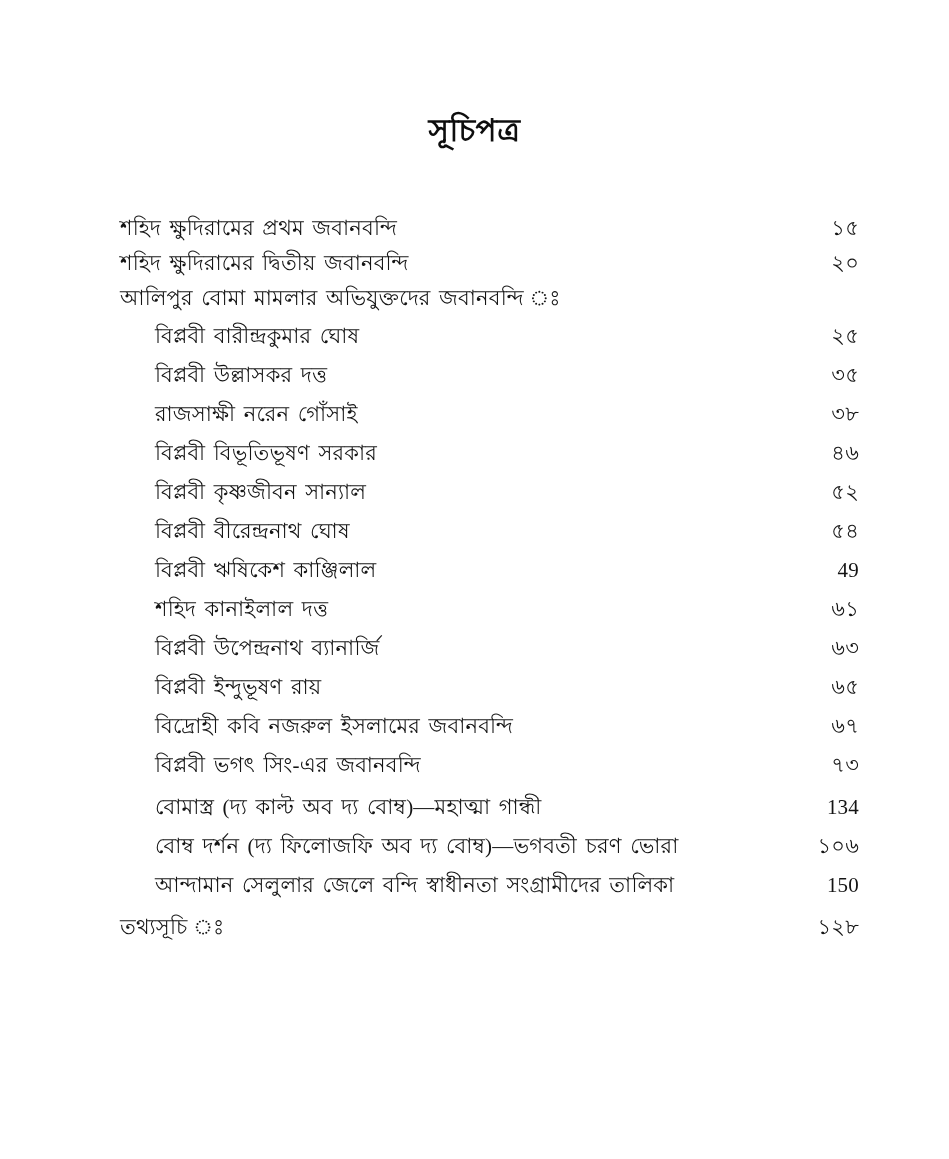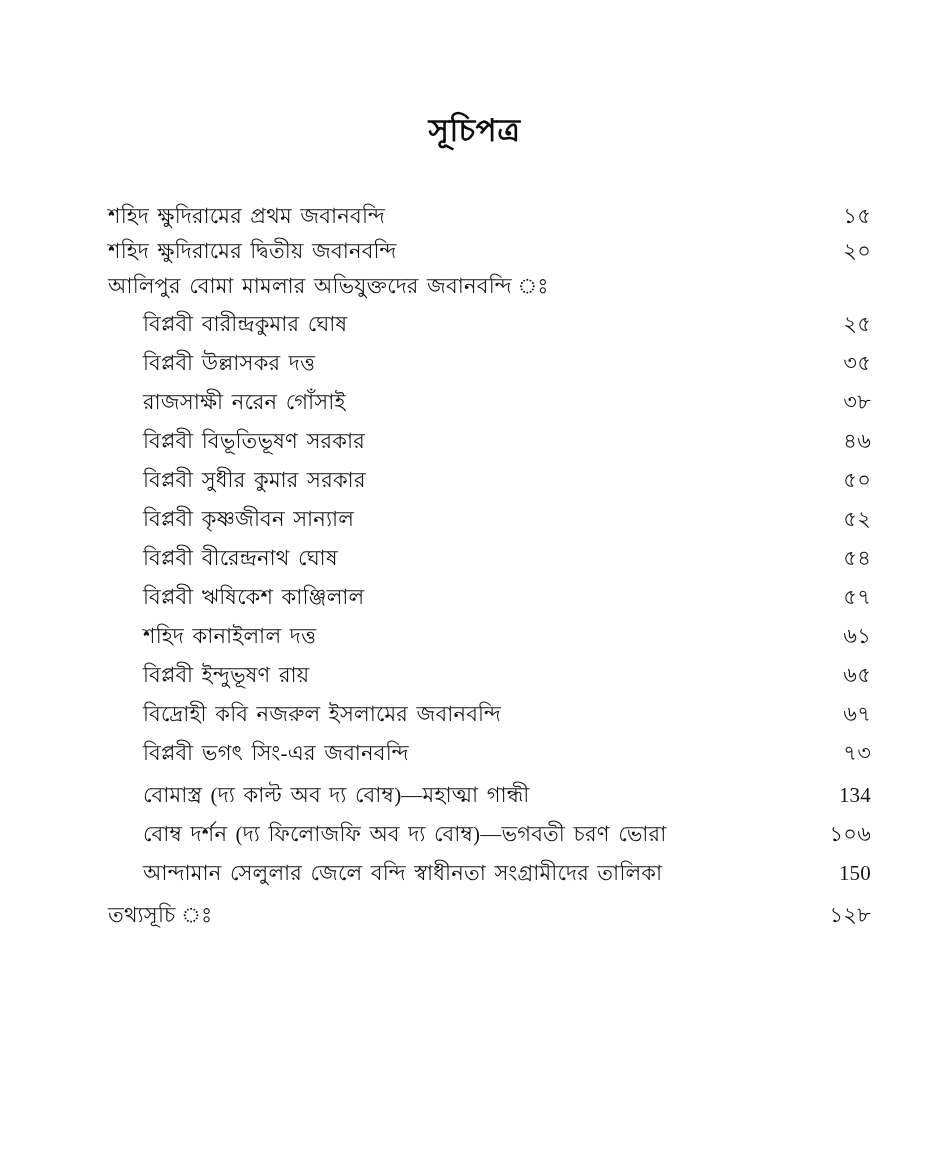--- a/index.html
+++ b/index.html
@@ -30,21 +30,21 @@
     font-size: 31px;
     font-weight: 700;
     letter-spacing: 0.5px;
     margin: 0;
     padding-top: 112px;
     line-height: 1.2;
     color: #0d0d0d;
   }
 
   .toc {
-    margin: 0;
+    margin: 12px;
     padding: 0;
     list-style: none;
     position: absolute;
     top: 206px;
     left: 0;
     right: 0;
   }
 
   .toc-row {
     display: flex;
@@ -132,43 +132,43 @@
         <span class="toc-label">রাজসাক্ষী নরেন গোঁসাই</span>
         <span class="toc-dots"></span>
         <span class="toc-page">৩৮</span>
       </li>
       <li class="toc-row level-1">
         <span class="toc-label">বিপ্লবী বিভূতিভূষণ সরকার</span>
         <span class="toc-dots"></span>
         <span class="toc-page">৪৬</span>
       </li>
       <li class="toc-row level-1">
-        <span class="toc-label">বিপ্লবী সুধীর কুমার সরকার</span>
-        <span class="toc-dots"></span>
-        <span class="toc-page">৫০</span>
-      </li>
-      <li class="toc-row level-1">
         <span class="toc-label">বিপ্লবী কৃষ্ণজীবন সান্যাল</span>
         <span class="toc-dots"></span>
         <span class="toc-page">৫২</span>
       </li>
       <li class="toc-row level-1">
         <span class="toc-label">বিপ্লবী বীরেন্দ্রনাথ ঘোষ</span>
         <span class="toc-dots"></span>
         <span class="toc-page">৫৪</span>
       </li>
       <li class="toc-row level-1">
         <span class="toc-label">বিপ্লবী ঋষিকেশ কাঞ্জিলাল</span>
         <span class="toc-dots"></span>
-        <span class="toc-page">৫৭</span>
+        <span class="toc-page">49</span>
       </li>
       <li class="toc-row level-1">
         <span class="toc-label">শহিদ কানাইলাল দত্ত</span>
         <span class="toc-dots"></span>
         <span class="toc-page">৬১</span>
+      </li>
+      <li class="toc-row level-1">
+        <span class="toc-label">বিপ্লবী উপেন্দ্রনাথ ব্যানার্জি</span>
+        <span class="toc-dots"></span>
+        <span class="toc-page">৬৩</span>
       </li>
       <li class="toc-row level-1">
         <span class="toc-label">বিপ্লবী ইন্দুভূষণ রায়</span>
         <span class="toc-dots"></span>
         <span class="toc-page">৬৫</span>
       </li>
       <li class="toc-row level-1">
         <span class="toc-label">বিদ্রোহী কবি নজরুল ইসলামের জবানবন্দি</span>
         <span class="toc-dots"></span>
         <span class="toc-page">৬৭</span>

